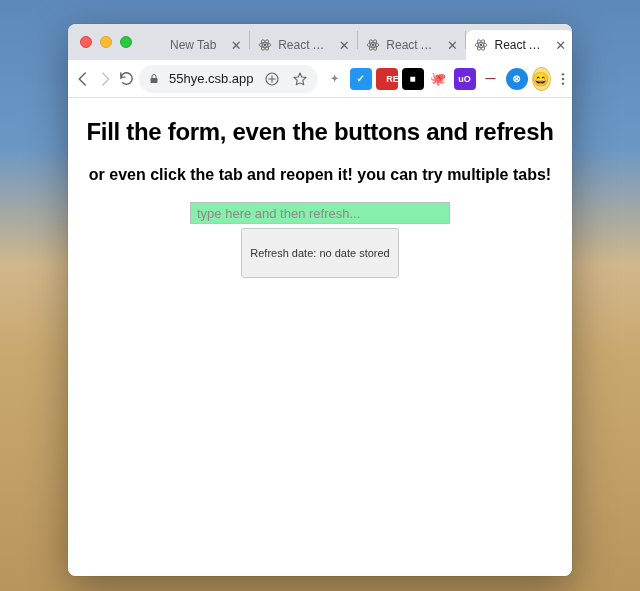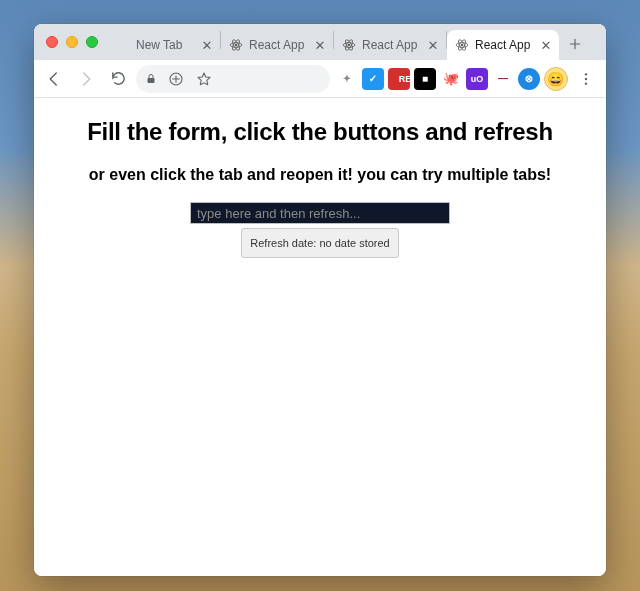--- a/index.html
+++ b/index.html
@@ -5,21 +5,21 @@
   * { box-sizing: border-box; margin: 0; padding: 0; }
   html, body { width: 640px; height: 591px; overflow: hidden; font-family: -apple-system, BlinkMacSystemFont, "Helvetica Neue", Arial, sans-serif; }
   body {
     background: linear-gradient(180deg, #5d89b9 0%, #6b97c5 25%, #d2b78b 45%, #c9a86f 60%, #b8955c 100%);
     display: flex;
     align-items: flex-start;
     justify-content: center;
   }
   .window {
     margin-top: 24px;
-    width: 572px;
+    width: 504px;
     height: 552px;
     background: #fff;
     border-radius: 8px;
     box-shadow: 0 12px 40px rgba(0,0,0,0.35), 0 0 0 1px rgba(0,0,0,0.05);
     display: flex;
     flex-direction: column;
     overflow: hidden;
   }
   
   .tabstrip {
@@ -111,27 +111,27 @@
   
   .page {
     flex:1; background:#fff; overflow:auto; padding: 18px 14px;
     text-align:center;
   }
   .h1 { font-size:24px; font-weight:800; color:#000; letter-spacing:-0.3px; margin-top:2px;}
   .h2 { font-size:16px; font-weight:800; color:#000; margin-top:20px; }
   .form { margin-top:18px; display:flex; flex-direction:column; align-items:center; gap:4px;}
   .inp {
     width: 260px; height:22px;
-    border:1px solid #bfbfbf; background:#0f172a;
+    border:1px solid #bfbfbf; background:#86efac;
     font-size:13px; color:#777; padding:2px 6px;
     font-family:inherit; text-align:left;
   }
   .inp::placeholder { color:#8a8a8a; }
   .refresh-btn {
-    font-size:11px; padding:8px 8px;
+    font-size:11px; padding:18px 8px;
     background:#efefef; border:1px solid #c9c9c9; border-radius:3px;
     color:#333;
   }
   svg { display:block; }
 </style>
 </head>
 <body>
 
 <div class="window">
 
@@ -222,20 +222,21 @@
         </svg>
     </div>
 
     <div class="omnibox">
       <span class="lock">
         <svg width="12" height="12" viewBox="0 0 24 24">
             <rect x="5" y="10" width="14" height="10" rx="2" fill="#5f6368"></rect>
             <path d="M8 10V7a4 4 0 1 1 8 0v3" fill="none" stroke="#5f6368" stroke-width="2"></path>
           </svg>
       </span>
+      <span class="url">55hye.csb.app</span>
       <span class="rbtn">
         <svg width="16" height="16" viewBox="0 0 24 24">
             <circle cx="12" cy="12" r="9" fill="none" stroke="#5f6368" stroke-width="1.6"></circle>
             <path d="M12 7v10M7 12h10" stroke="#5f6368" stroke-width="1.6" stroke-linecap="round"></path>
           </svg>
       </span>
       <span class="rbtn">
         <svg width="16" height="16" viewBox="0 0 24 24">
             <path d="M12 3l2.6 6 6.4.6-4.8 4.4 1.4 6.5L12 17.8 6.4 20.5 7.8 14 3 9.6l6.4-.6z" fill="none" stroke="#5f6368" stroke-width="1.6" stroke-linejoin="round"></path>
           </svg>
@@ -258,21 +259,21 @@
     <div class="tbtn">
       <svg width="16" height="16" viewBox="0 0 24 24">
           <circle cx="12" cy="5" r="1.8" fill="#5f6368"></circle>
           <circle cx="12" cy="12" r="1.8" fill="#5f6368"></circle>
           <circle cx="12" cy="19" r="1.8" fill="#5f6368"></circle>
         </svg>
     </div>
   </div>
 
   <div class="page">
-    <h1 class="h1">Fill the form, click the buttons and refresh</h1>
+    <h1 class="h1">Fill the form, even the buttons and refresh</h1>
     <h2 class="h2">or even click the tab and reopen it! you can try multiple tabs!</h2>
     <div class="form">
       <input class="inp" type="text" placeholder="type here and then refresh..." style="">
       <button class="refresh-btn">Refresh date: no date stored</button>
     </div>
   </div>
 
 </div>
 
 </body></html>

